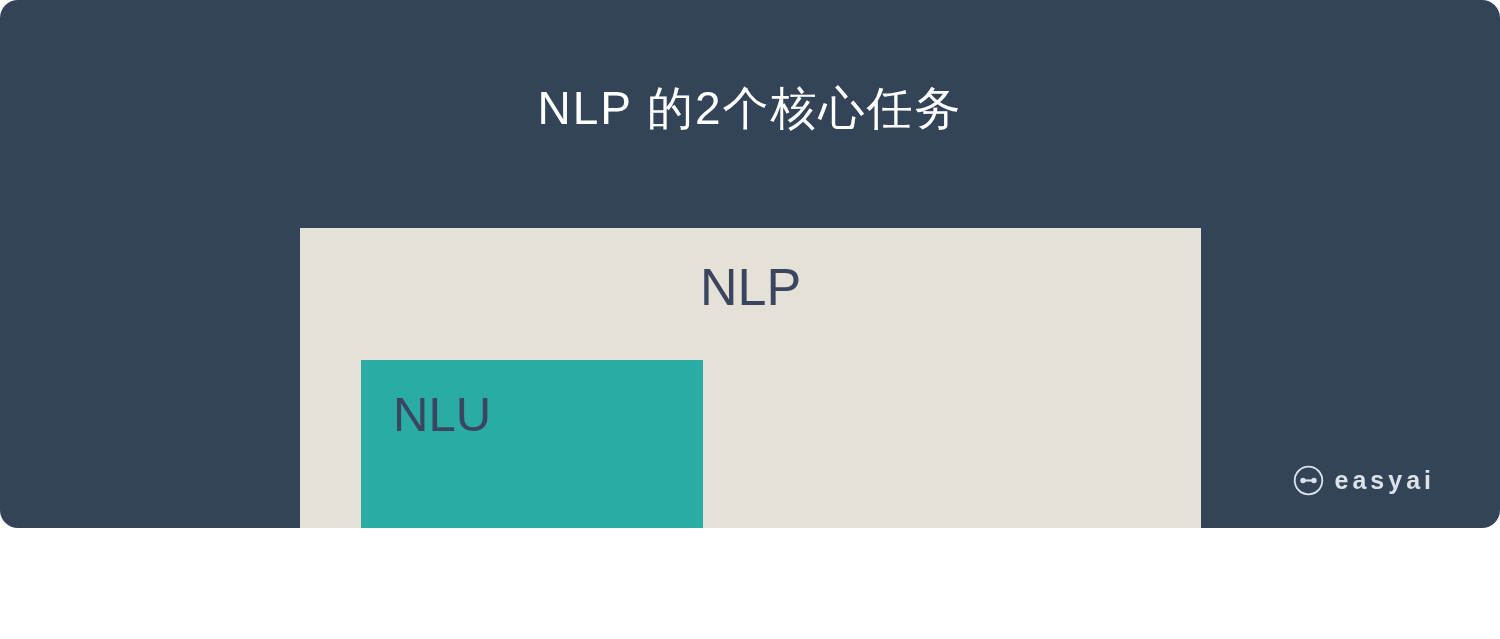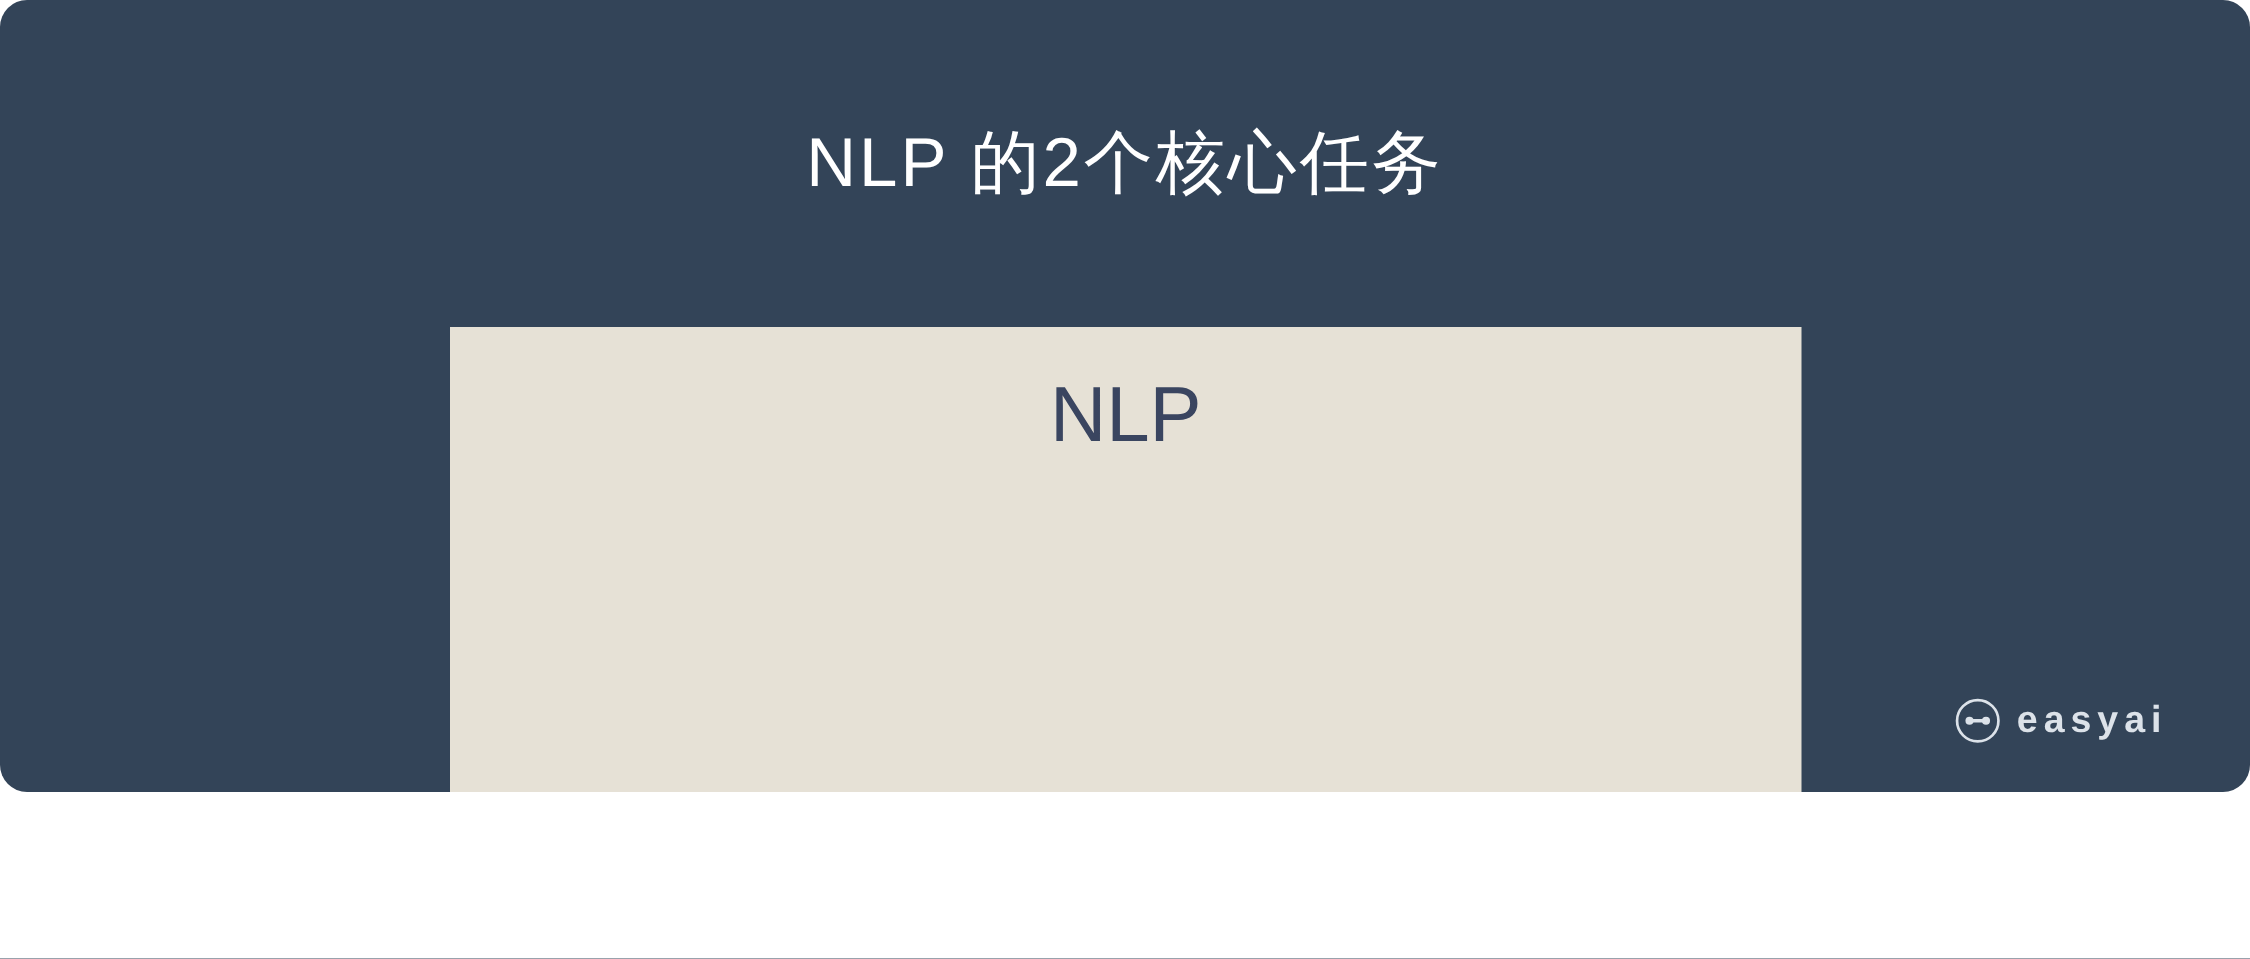--- a/index.html
+++ b/index.html
@@ -31,21 +31,21 @@
     text-align: center;
     color: var(--light-text);
     font-size: 46px;
     font-weight: 400;
     letter-spacing: 2px;
     line-height: 48px;
   }
   .nlp-panel {
     position: absolute;
     left: 300px;
-    top: 218px;
+    top: 228px;
     width: 901px;
     height: 341px;
     background: var(--panel);
     padding-left: 44px;
   }
   .nlp-label {
     position: absolute;
     top: 33px;
     left: 0;
     width: 100%;
@@ -68,21 +68,21 @@
     position: absolute;
     top: 28px;
     left: 32px;
     color: var(--dark-text);
     font-size: 49px;
     font-weight: 400;
     line-height: 52px;
   }
   .brand {
     position: absolute;
-    right: 55px;
+    right: 65px;
     bottom: 32px;
     display: flex;
     align-items: center;
     gap: 11px;
   }
   .brand-icon svg { display: block; }
   .brand-text {
     color: var(--brand);
     font-size: 25px;
     font-weight: 600;
@@ -92,20 +92,23 @@
 </head>
 <body>
 
 <div class="canvas">
 
   <div class="title">NLP 的2个核心任务</div>
 
   <div class="nlp-panel">
     <div class="nlp-label">NLP</div>
 
+    <div class="task-box nlu">
+      <div class="task-label">NLU</div>
+    </div>
 
   </div>
 
   <div class="brand">
     <span class="brand-icon">
       <svg width="31" height="31" viewBox="0 0 31 31" fill="none" xmlns="http://www.w3.org/2000/svg">
         <circle cx="15.5" cy="15.5" r="13.8" stroke="#dce2e9" stroke-width="1.8" fill="none"></circle>
         <line x1="10" y1="15.5" x2="21" y2="15.5" stroke="#dce2e9" stroke-width="2.2"></line>
         <circle cx="10" cy="15.5" r="2.7" fill="#dce2e9"></circle>
         <circle cx="21" cy="15.5" r="2.7" fill="#dce2e9"></circle>

